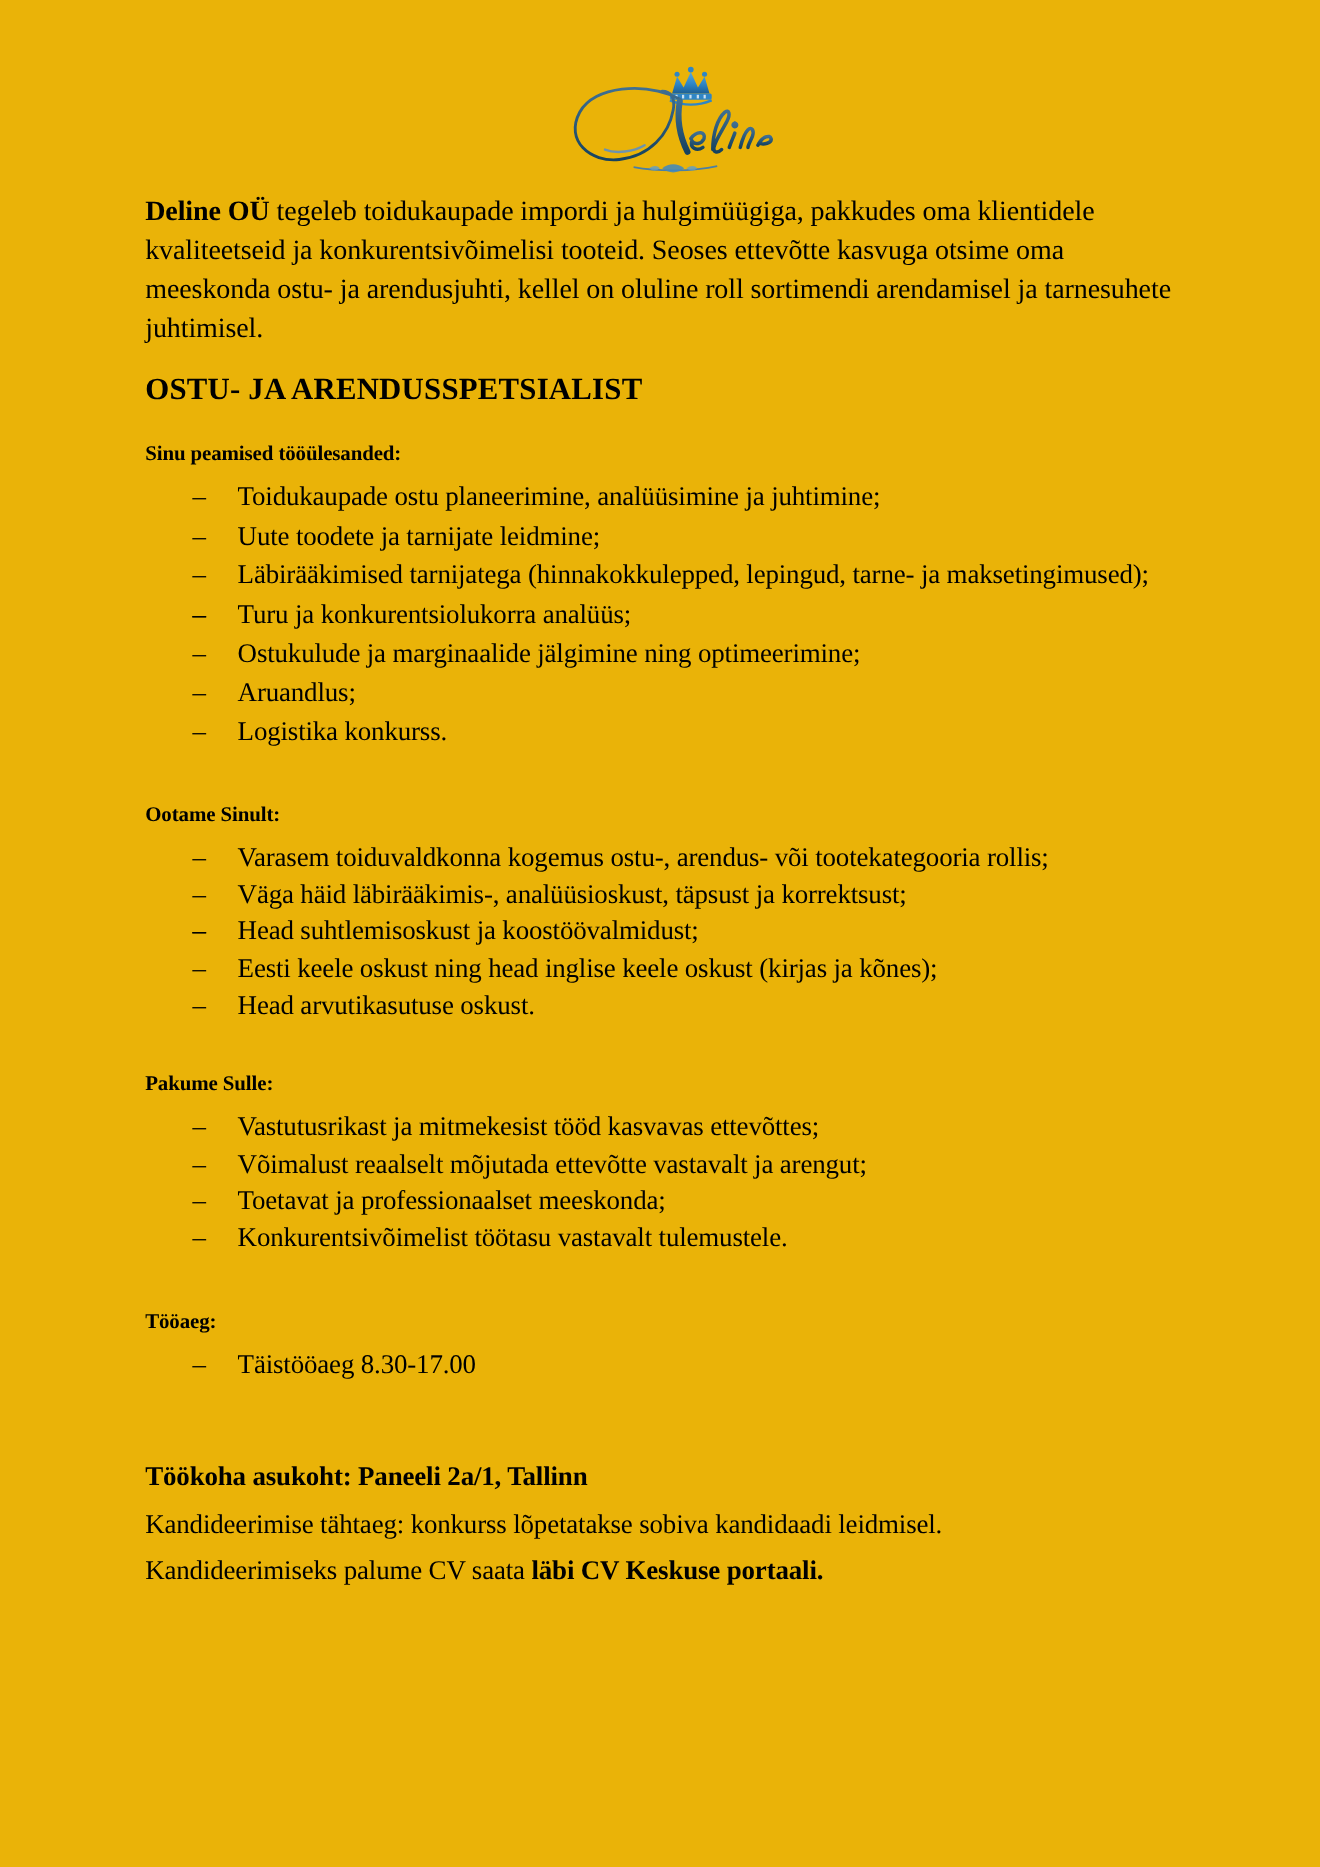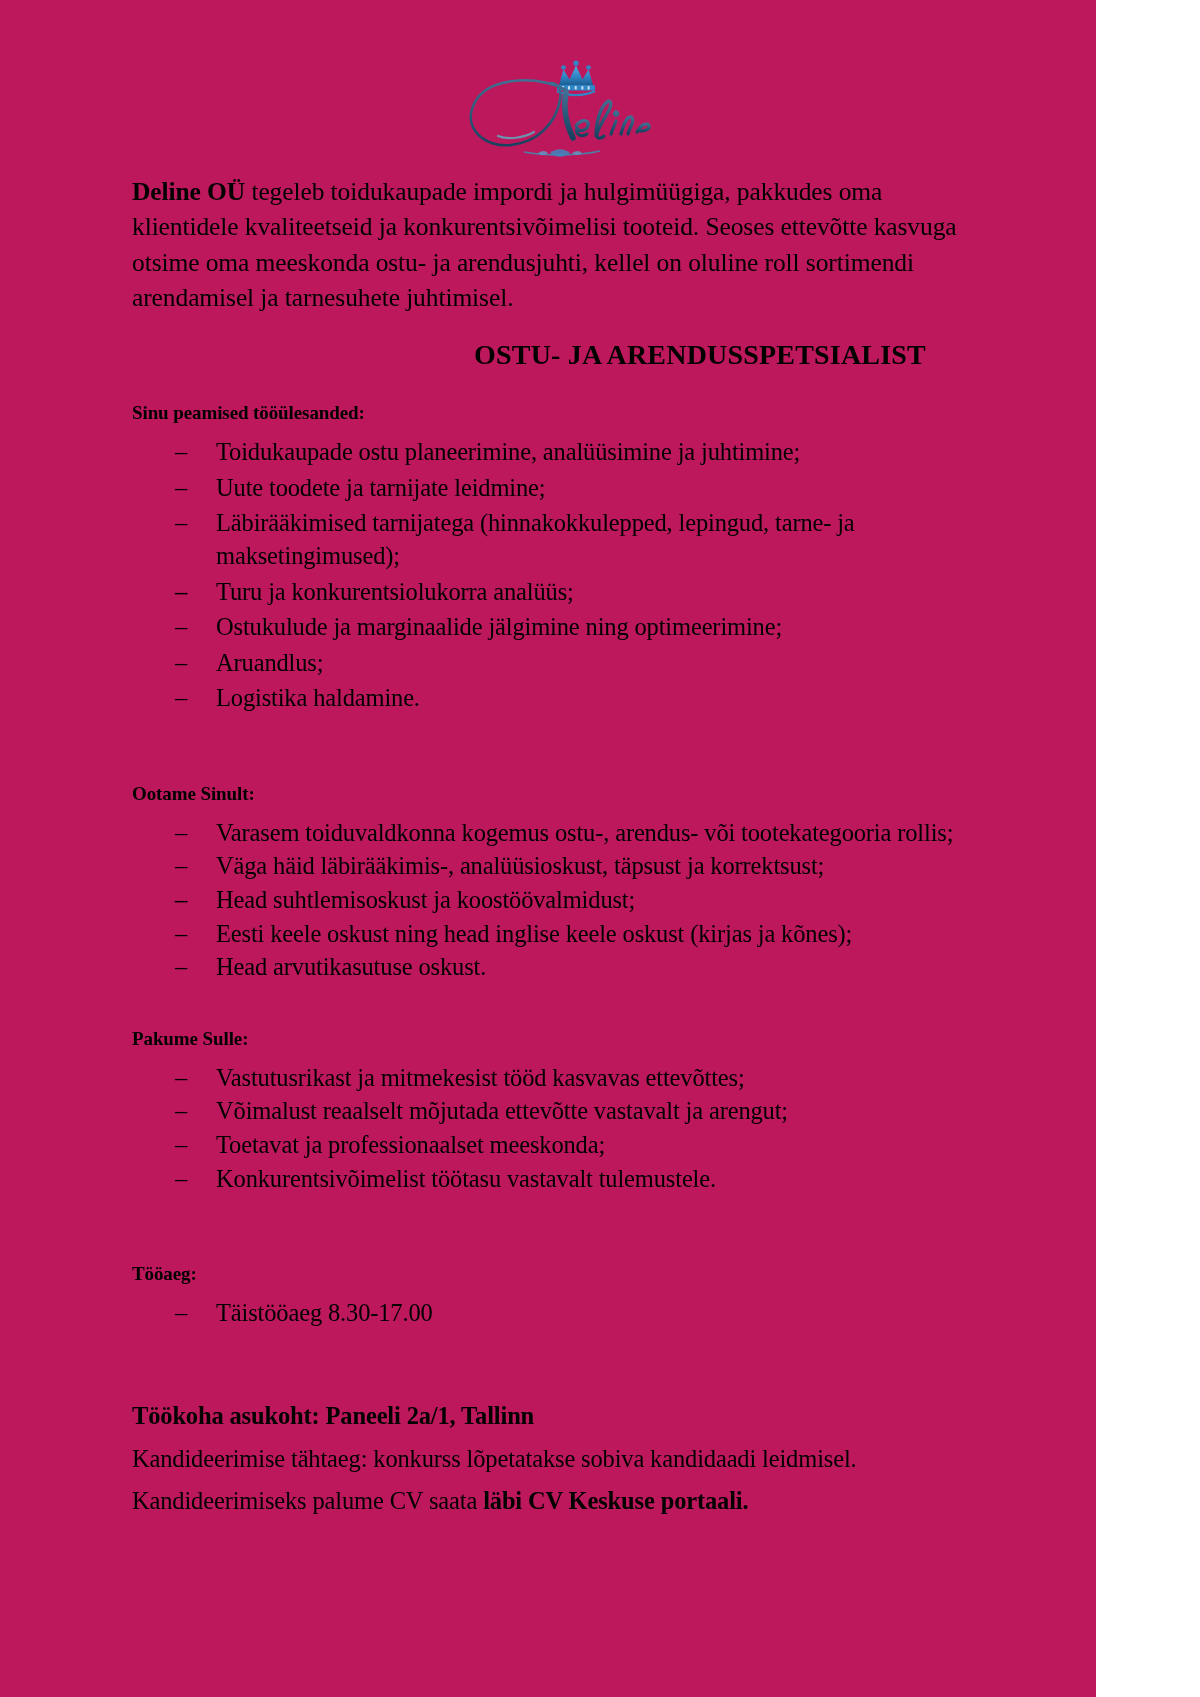--- a/index.html
+++ b/index.html
@@ -10,26 +10,26 @@
   }
   body {
     width: 1200px;
     min-height: 1697px;
     font-family: "Liberation Serif", "DejaVu Serif", serif;
     color: #000000;
     -webkit-font-smoothing: antialiased;
   }
 
   .page {
-    width: 1096px;
+    width: 1200px;
     min-height: 1697px;
     box-sizing: border-box;
     padding: 0;
     position: relative;
-    background: #be185d;
+    background: #eab308;
   }
 
   
   .logo-wrap {
     width: 100%;
     display: flex;
     justify-content: center;
     align-items: flex-start;
     padding-top: 52px;
     padding-bottom: 10px;
@@ -52,37 +52,37 @@
     text-align: left;
     letter-spacing: -0.1px;
   }
   p.intro .lead {
     font-weight: bold;
   }
 
   h1.job-title {
     font-size: 28px;
     font-weight: bold;
-    text-align: right;
+    text-align: left;
     margin: 24px 0 0 0;
     padding-right: 40px;
     letter-spacing: 0.2px;
   }
 
   h2.section-heading {
     font-size: 19px;
     font-weight: bold;
     margin: 31px 0 0 0;
     letter-spacing: -0.1px;
   }
   h2.section-heading.tight {
     margin-top: 44px;
   }
   h2.section-heading.spaced {
-    margin-top: 68px;
+    margin-top: 48px;
   }
 
   ul.dash-list {
     list-style: none;
     margin: 12px 0 0 0;
     padding: 0 0 0 40px;
   }
   ul.dash-list li {
     font-size: 24.5px;
     line-height: 1.33;
@@ -176,21 +176,21 @@
 
     <h2 class="section-heading">Sinu peamised tööülesanded:</h2>
     <ul class="dash-list">
       <li><span class="dash">–</span><span>Toidukaupade ostu planeerimine, analüüsimine ja juhtimine;</span></li>
       <li><span class="dash">–</span><span>Uute toodete ja tarnijate leidmine;</span></li>
       <li><span class="dash">–</span><span>Läbirääkimised tarnijatega (hinnakokkulepped, lepingud, tarne- ja maksetingimused);</span></li>
       <li><span class="dash">–</span></li>
       <li><span class="dash">–</span><span>Turu ja konkurentsiolukorra analüüs;</span></li>
       <li><span class="dash">–</span><span>Ostukulude ja marginaalide jälgimine ning optimeerimine;</span></li>
       <li><span class="dash">–</span><span>Aruandlus;</span></li>
-      <li><span class="dash">–</span><span>Logistika haldamine.</span></li>
+      <li><span class="dash">–</span><span>Logistika konkurss.</span></li>
     </ul>
 
     <h2 class="section-heading spaced">Ootame Sinult:</h2>
     <ul class="dash-list compact">
       <li><span class="dash">–</span><span>Varasem toiduvaldkonna kogemus ostu-, arendus- või tootekategooria rollis;</span></li>
       <li><span class="dash">–</span><span>Väga häid läbirääkimis-, analüüsioskust, täpsust ja korrektsust;</span></li>
       <li><span class="dash">–</span></li>
       <li><span class="dash">–</span><span>Head suhtlemisoskust ja koostöövalmidust;</span></li>
       <li><span class="dash">–</span><span>Eesti keele oskust ning head inglise keele oskust (kirjas ja kõnes);</span></li>
       <li><span class="dash">–</span><span>Head arvutikasutuse oskust.</span></li>

